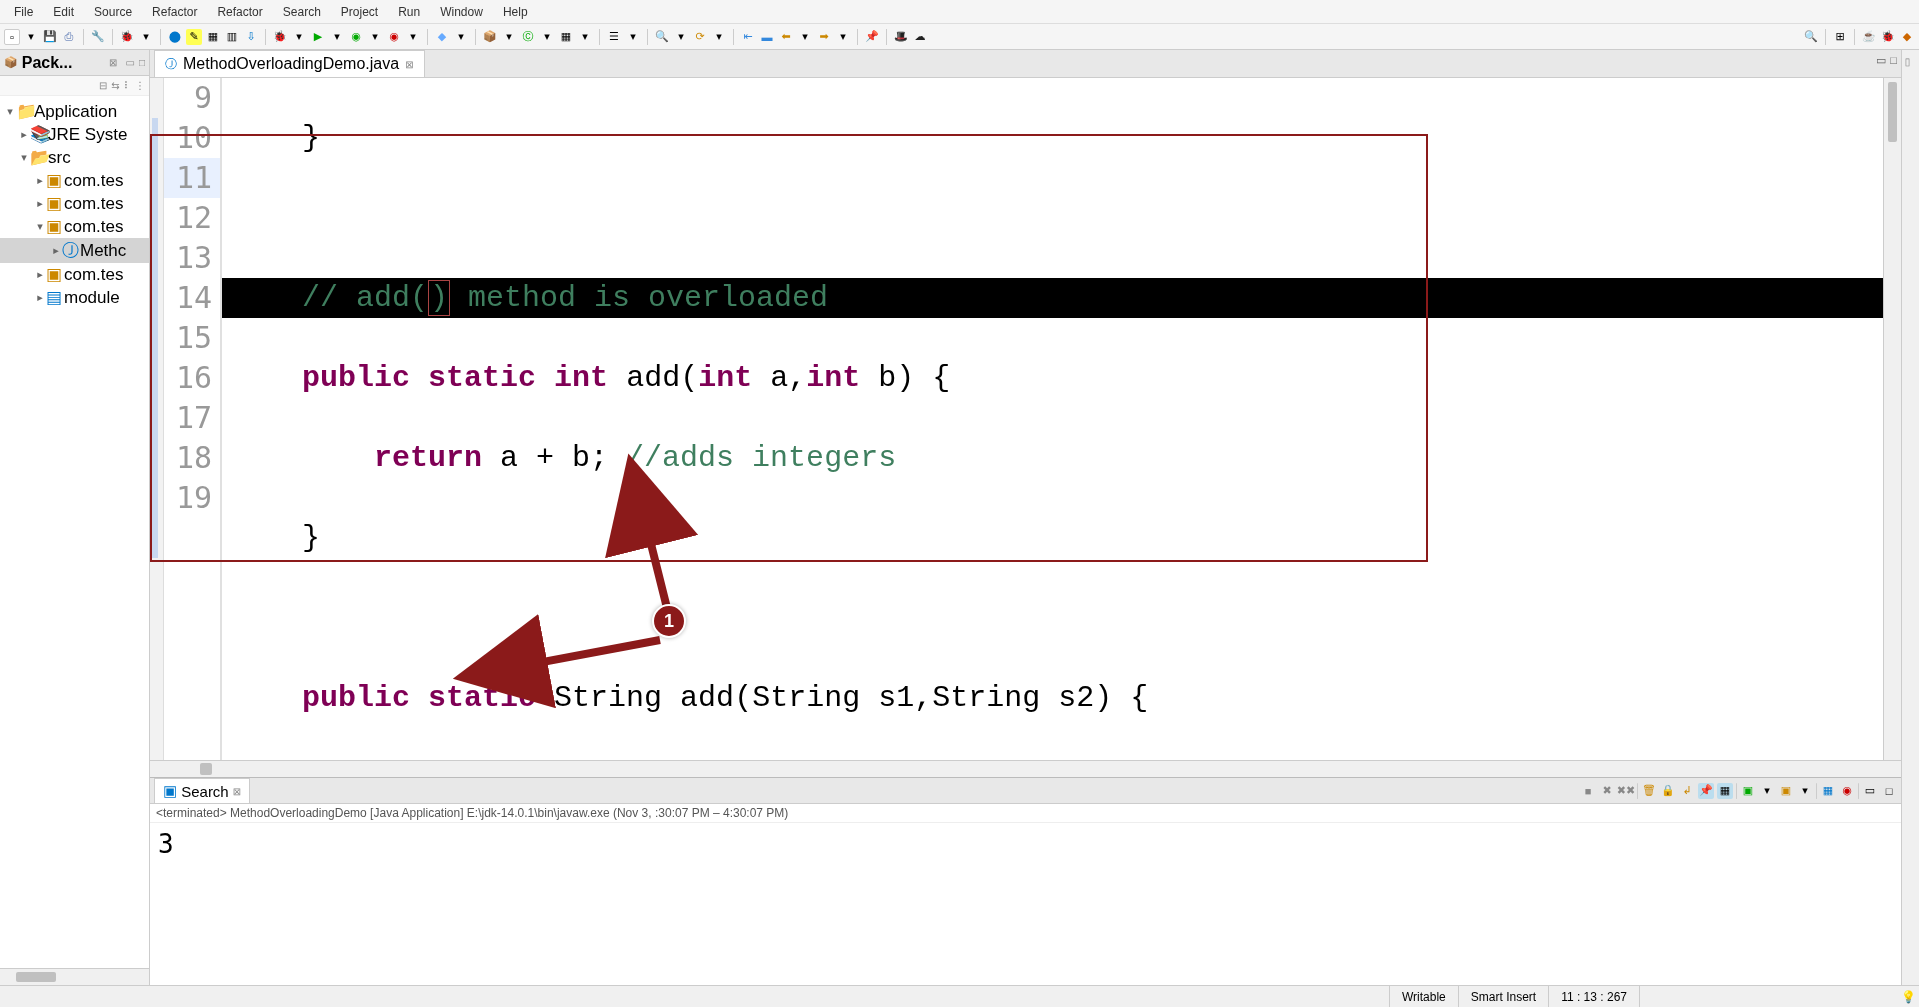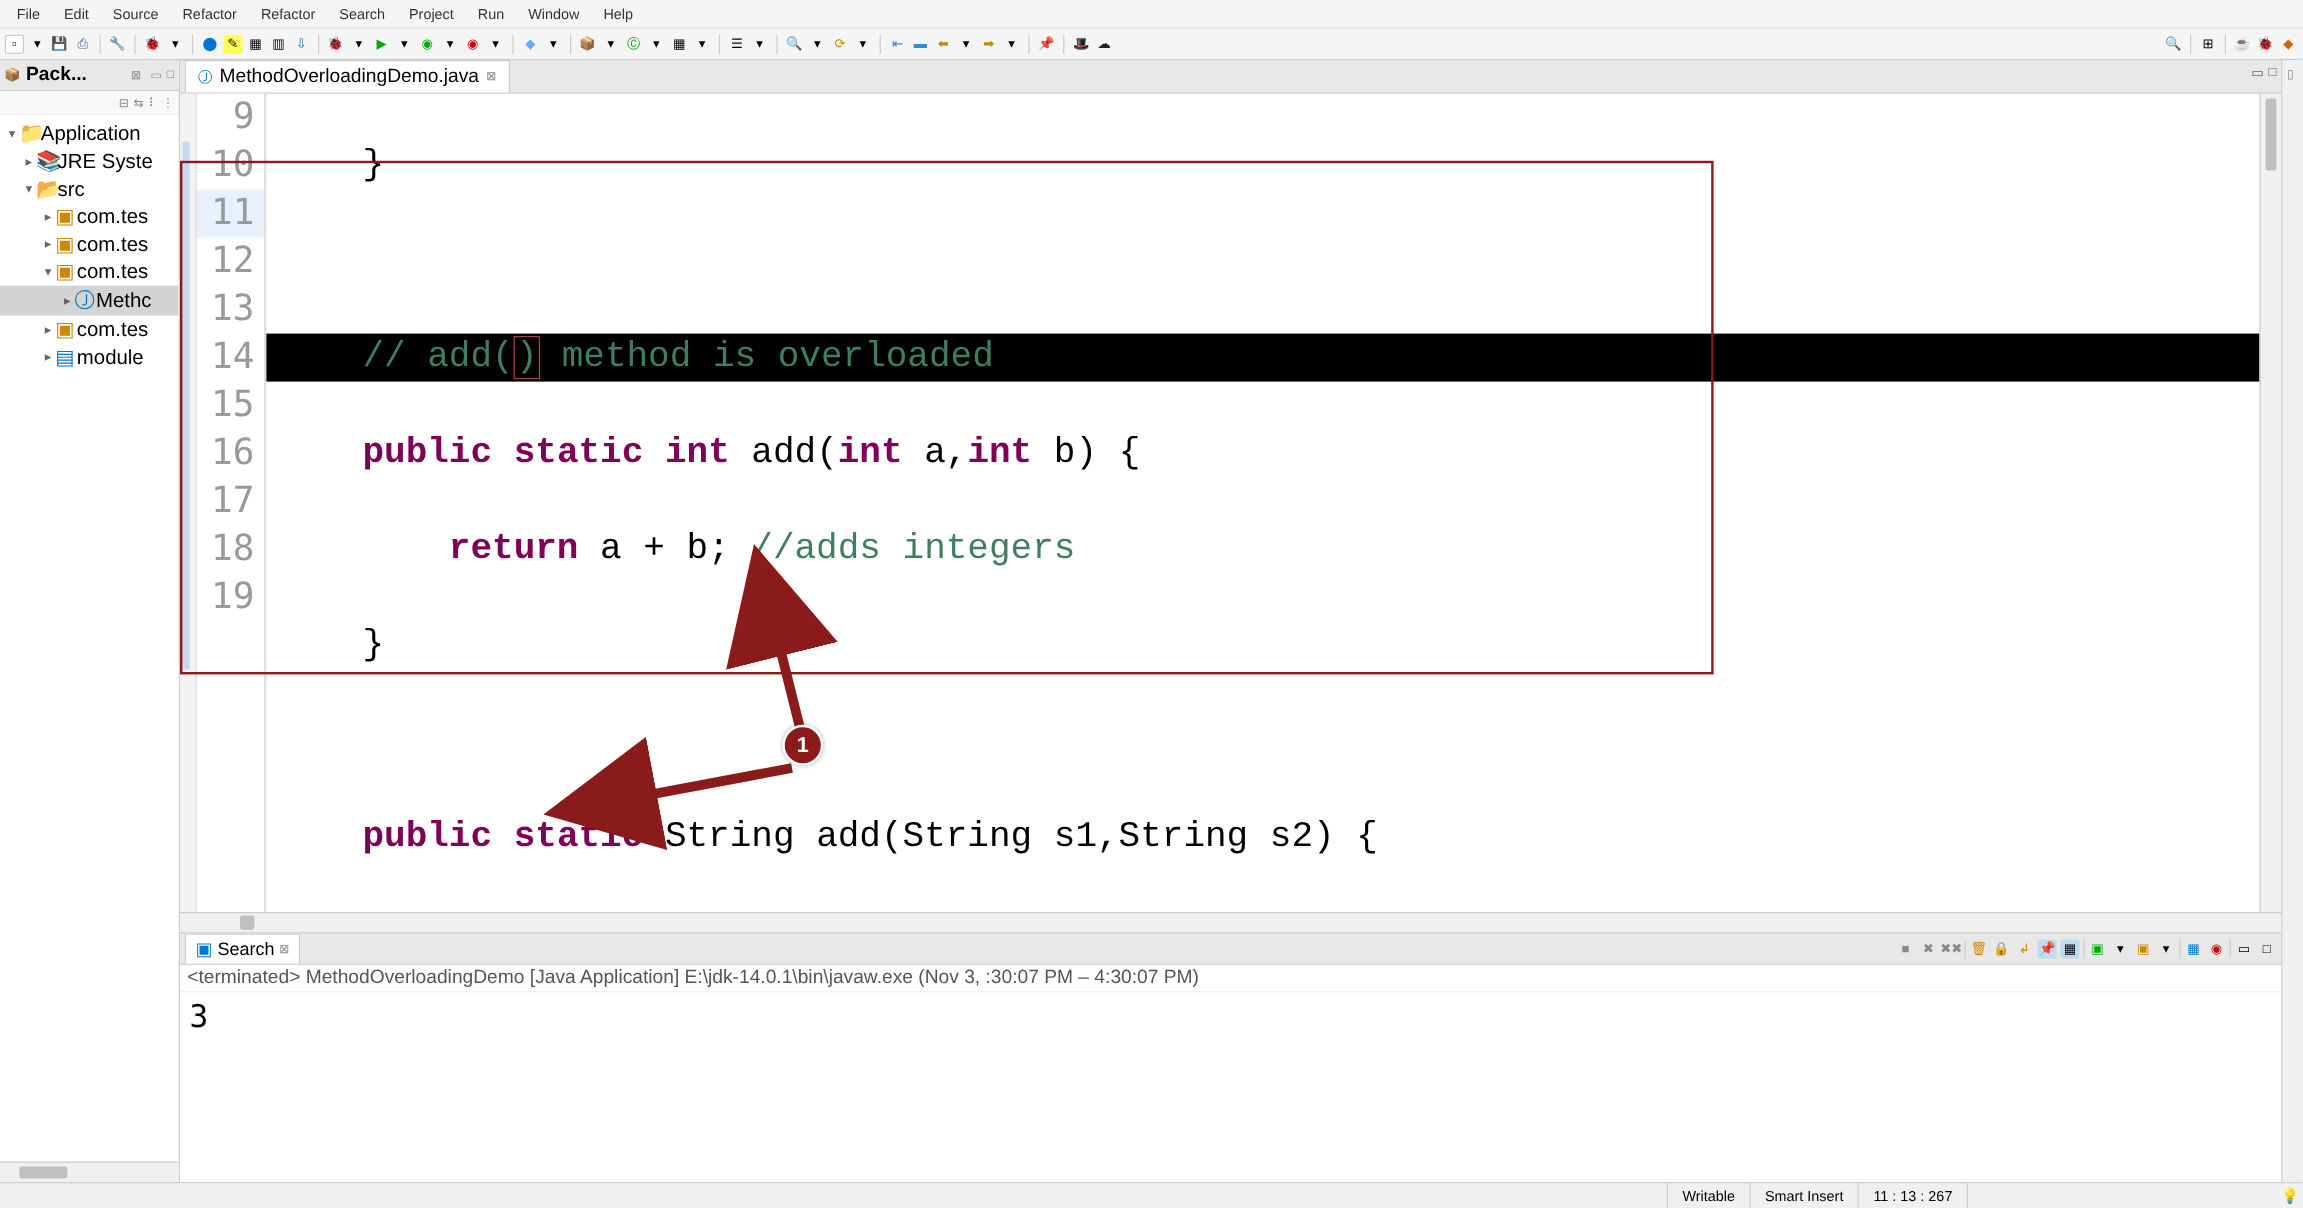--- a/index.html
+++ b/index.html
@@ -58,21 +58,21 @@
 .hscroll-row { height: 17px; background: #f0f0f0; border-top: 1px solid #ccc; display: flex; }
 .hscroll-row .thumb { margin-left: 50px; width: 12px; height: 12px; background:#c0c0c0; border-radius:2px; margin-top:2px;}
 
 .console-area { height: 208px; border-top: 1px solid #bbb; display: flex; flex-direction: column; background: #fff; }
 .console-tabs { height: 26px; background: #e8e8e8; display: flex; align-items: center; border-bottom: 1px solid #ccc; padding: 0 4px; }
 .console-tabs .tab { background: #fff; border: 1px solid #ccc; border-bottom: none; padding: 3px 8px; display: flex; align-items: center; gap: 4px; font-size: 15px; }
 .console-tabs .spacer { flex:1; }
 .console-tabs .btns { display: flex; gap: 3px; }
 .console-tabs .btns span { width: 16px; height: 16px; display: inline-flex; align-items: center; justify-content: center; font-size: 11px; border-radius: 2px; }
 
-.console-header { font-size: 16px; color: #555; padding: 2px 6px; border-bottom: 1px solid #eee; }
+.console-header { font-size: 12px; color: #555; padding: 2px 6px; border-bottom: 1px solid #eee; }
 .console-body { flex: 1; padding: 4px 8px; font-family: Consolas, monospace; font-size: 26px; line-height: 34px; overflow: hidden; }
 
 .status { height: 22px; background: #f0f0f0; border-top: 1px solid #ccc; display: flex; align-items: center; font-size: 12px; }
 .status .cell { padding: 0 12px; border-left: 1px solid #ccc; height: 100%; display: flex; align-items: center; }
 .status .spacer { flex: 1; }
 .status .bulb { width: 20px; text-align: center; }
 
 .sidebar-hscroll { height: 17px; background: #f0f0f0; border-top: 1px solid #ccc; position: relative; }
 .sidebar-hscroll::before { content:""; position:absolute; left:16px; top:3px; width:40px; height:10px; background:#c0c0c0; border-radius:2px; }
 

